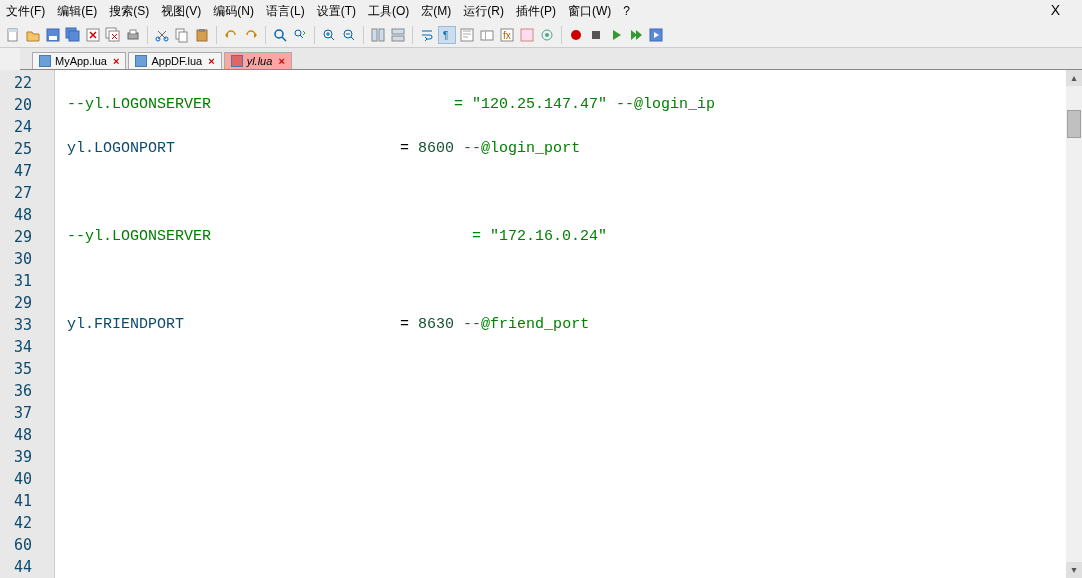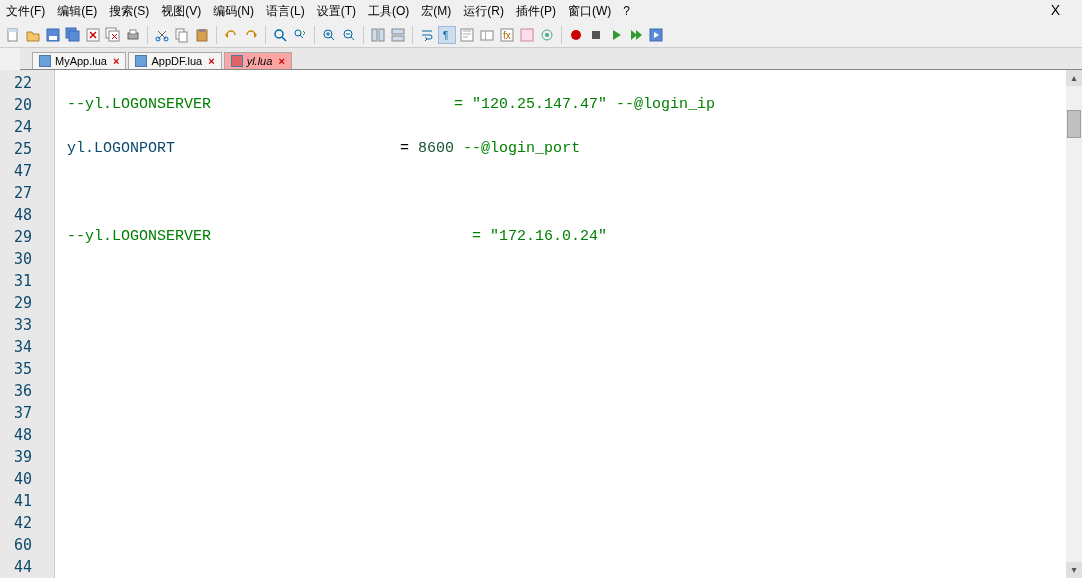--- a/index.html
+++ b/index.html
@@ -277,20 +277,21 @@
     <div>42</div>
     <div>60</div>
     <div>44</div>
   </div>
   <div class="code">
 <div><span class="c-comment">--yl.LOGONSERVER</span><span class="c-comment">                           = "120.25.147.47" --@login_ip</span></div>
 <div><span class="c-ident">yl.LOGONPORT</span><span>                         </span><span class="c-op">=</span><span class="c-num"> 8600 </span><span class="c-comment">--@login_port</span></div>
 <div> </div>
 <div><span class="c-comment">--yl.LOGONSERVER</span><span class="c-comment">                             = "172.16.0.24"</span></div>
 <div> </div>
+<div><span class="c-ident">yl.FRIENDPORT</span><span>                        </span><span class="c-op">=</span><span class="c-num"> 8630 </span><span class="c-comment">--@friend_port</span></div>
 
 
 
 
 
 
 
 
 
 

